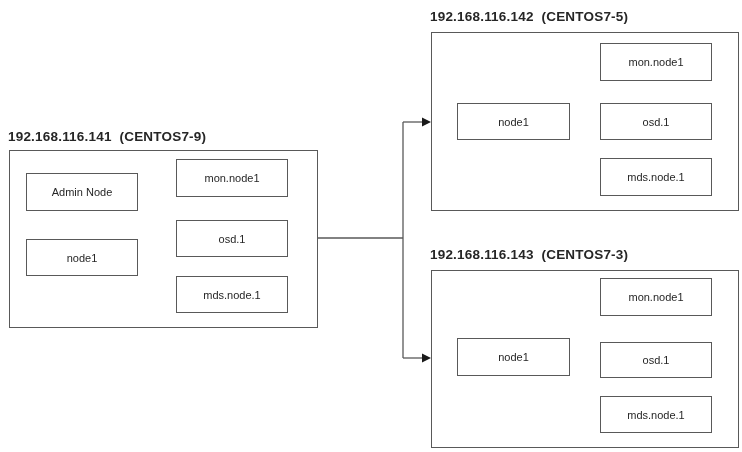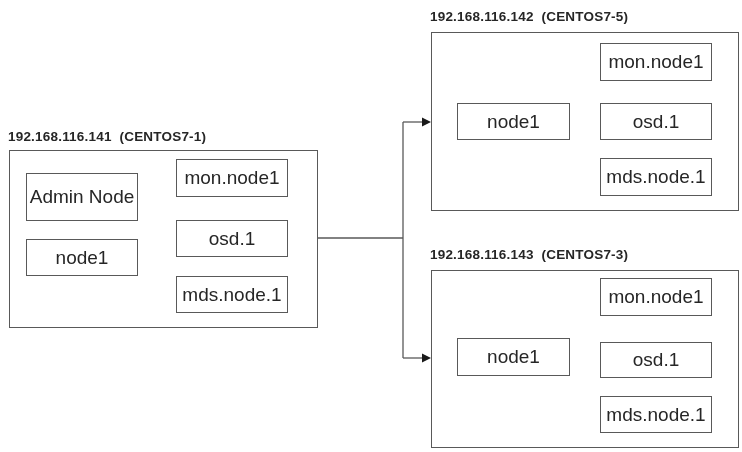--- a/index.html
+++ b/index.html
@@ -32,21 +32,21 @@
     box-sizing:border-box;
   }
   .node-chip{
     position:absolute;
     border:1px solid var(--c-border);
     background:var(--c-bg);
     box-sizing:border-box;
     display:flex;
     align-items:center;
     justify-content:center;
-    font-size:19px;
+    font-size:11px;
     color:var(--c-text);
   }
   #connector-layer{
     position:absolute;
     left:0;top:0;
     width:742px;height:452px;
     pointer-events:none;
   }
   #connector-layer .conn-line{
     stroke:var(--c-border);
@@ -64,25 +64,25 @@
     font-size:16px;
     color:var(--c-watermark);
     letter-spacing:1px;
   }
 </style>
 </head>
 <body>
 
 <div id="canvas">
 
-  <div class="server-title" style="left:8px;top:129px;">192.168.116.141  (CENTOS7-1)</div>
+  <div class="server-title" style="left:8px;top:129px;">192.168.116.141  (CENTOS7-9)</div>
 
   <div class="server-box" style="left:9px;top:150px;width:309px;height:178px;"></div>
 
-  <div class="node-chip" style="left:26px;top:173px;width:112px;height:48px;">Admin Node</div>
+  <div class="node-chip" style="left:26px;top:173px;width:112px;height:38px;">Admin Node</div>
 
   <div class="node-chip" style="left:26px;top:239px;width:112px;height:37px;">node1</div>
 
   <div class="node-chip" style="left:176px;top:159px;width:112px;height:38px;">mon.node1</div>
 
   <div class="node-chip" style="left:176px;top:220px;width:112px;height:37px;">osd.1</div>
 
   <div class="node-chip" style="left:176px;top:276px;width:112px;height:37px;">mds.node.1</div>
 
   <div class="server-title" style="left:430px;top:9px;">192.168.116.142  (CENTOS7-5)</div>

